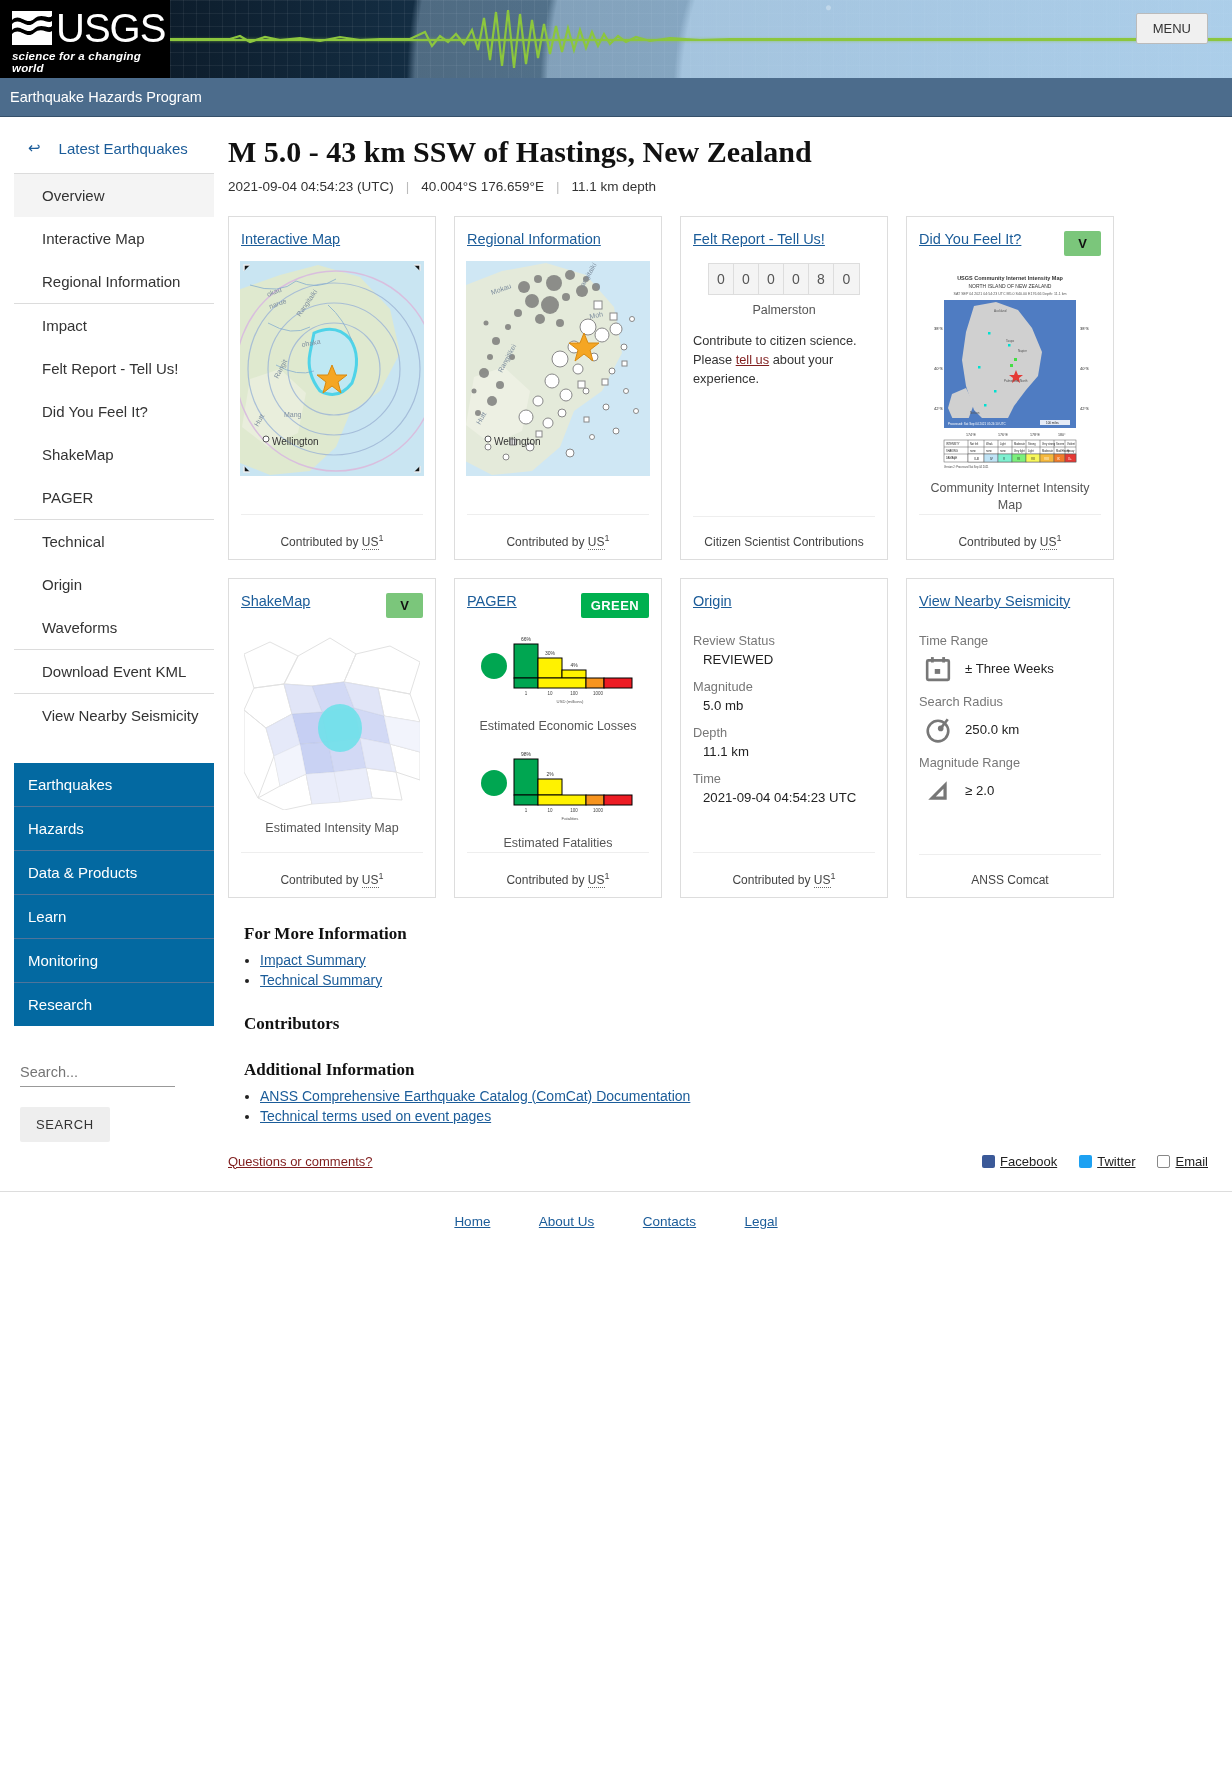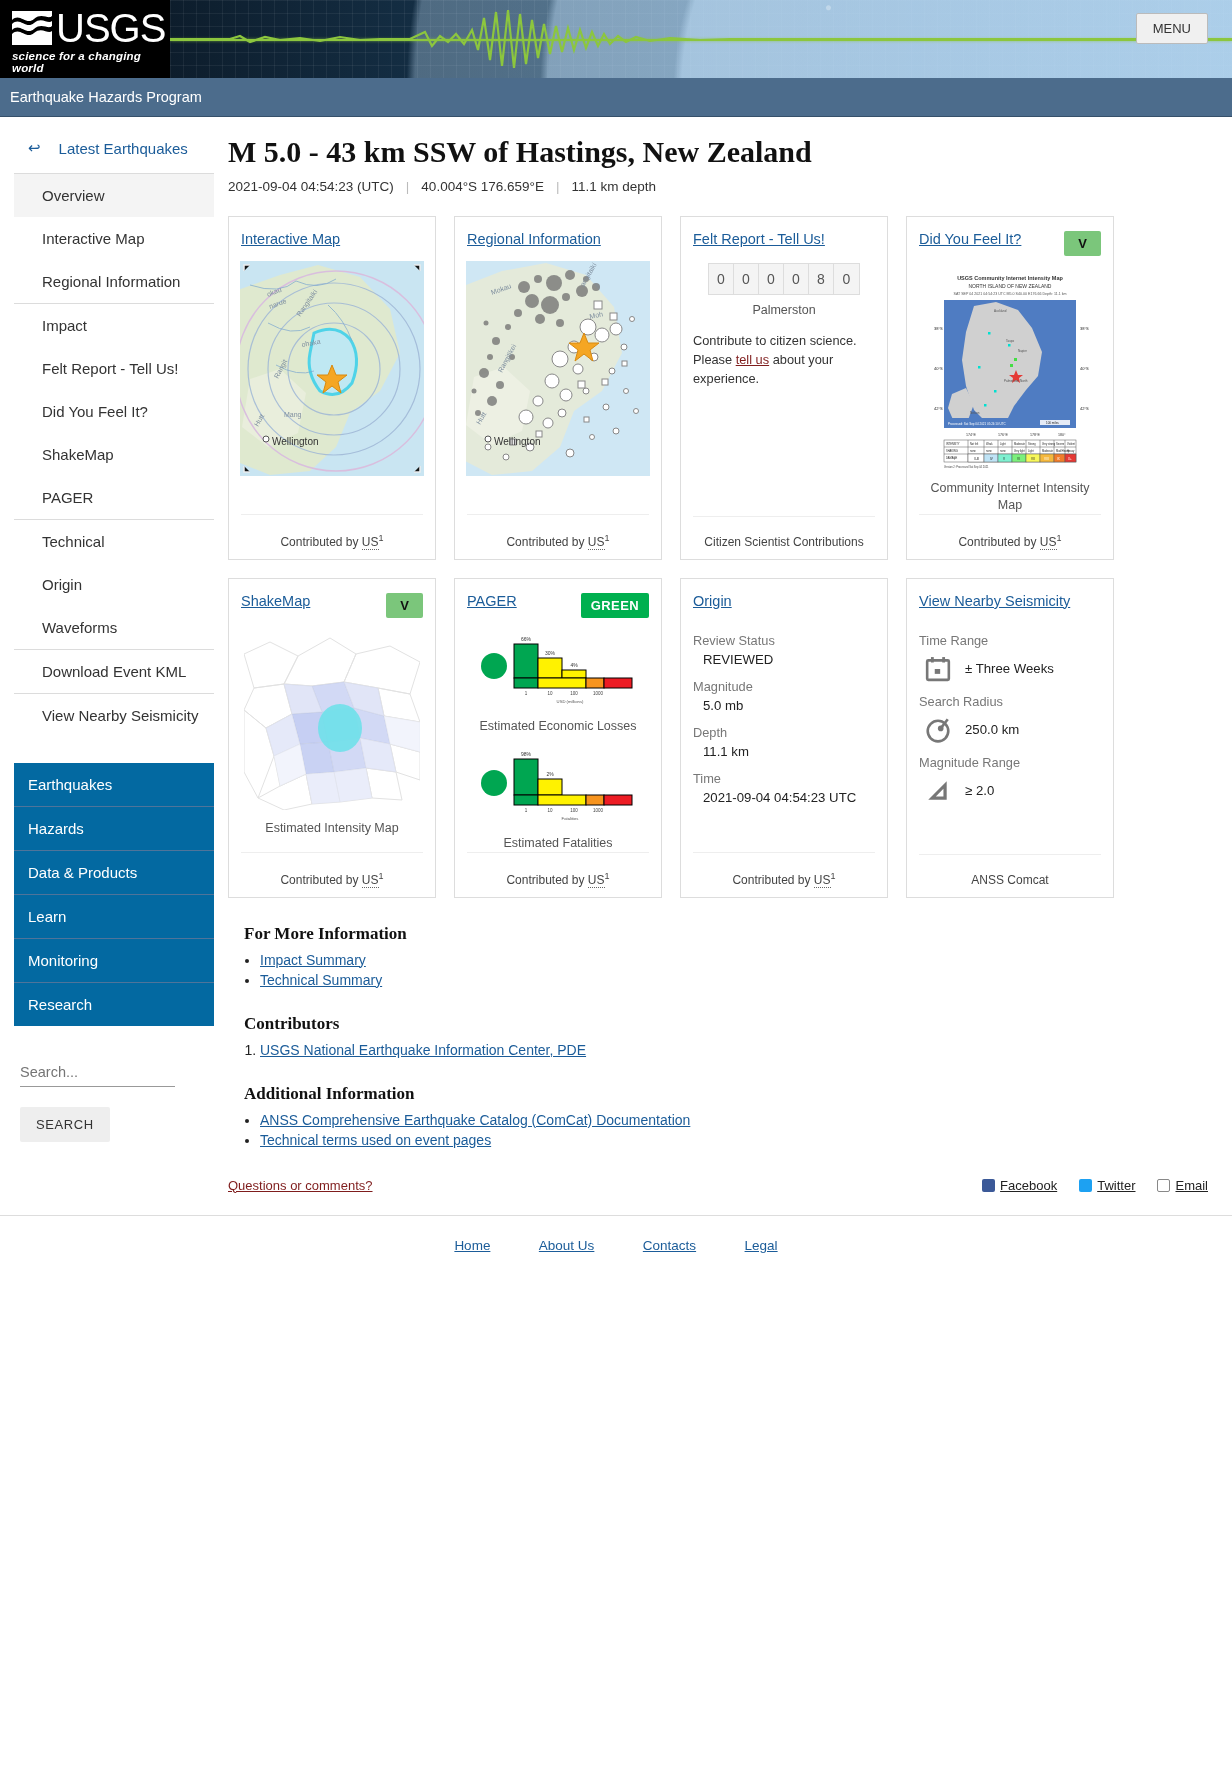--- a/index.html
+++ b/index.html
@@ -719,23 +719,20 @@
       </div>
     </div>
 
     <h2 class="sec-h">For More Information</h2>
     <ul class="links">
       <li><a href="#">Impact Summary</a></li>
       <li><a href="#">Technical Summary</a></li>
     </ul>
 
     <h2 class="sec-h">Contributors</h2>
-    <ol class="links">
-      <li><a href="#">USGS National Earthquake Information Center, PDE</a></li>
-    </ol>
 
     <h2 class="sec-h">Additional Information</h2>
     <ul class="links">
       <li><a href="#">ANSS Comprehensive Earthquake Catalog (ComCat) Documentation</a></li>
       <li><a href="#">Technical terms used on event pages</a></li>
     </ul>
 
     <div class="qcomments">
       <div class="qrow">
         <a href="#">Questions or comments?</a>

